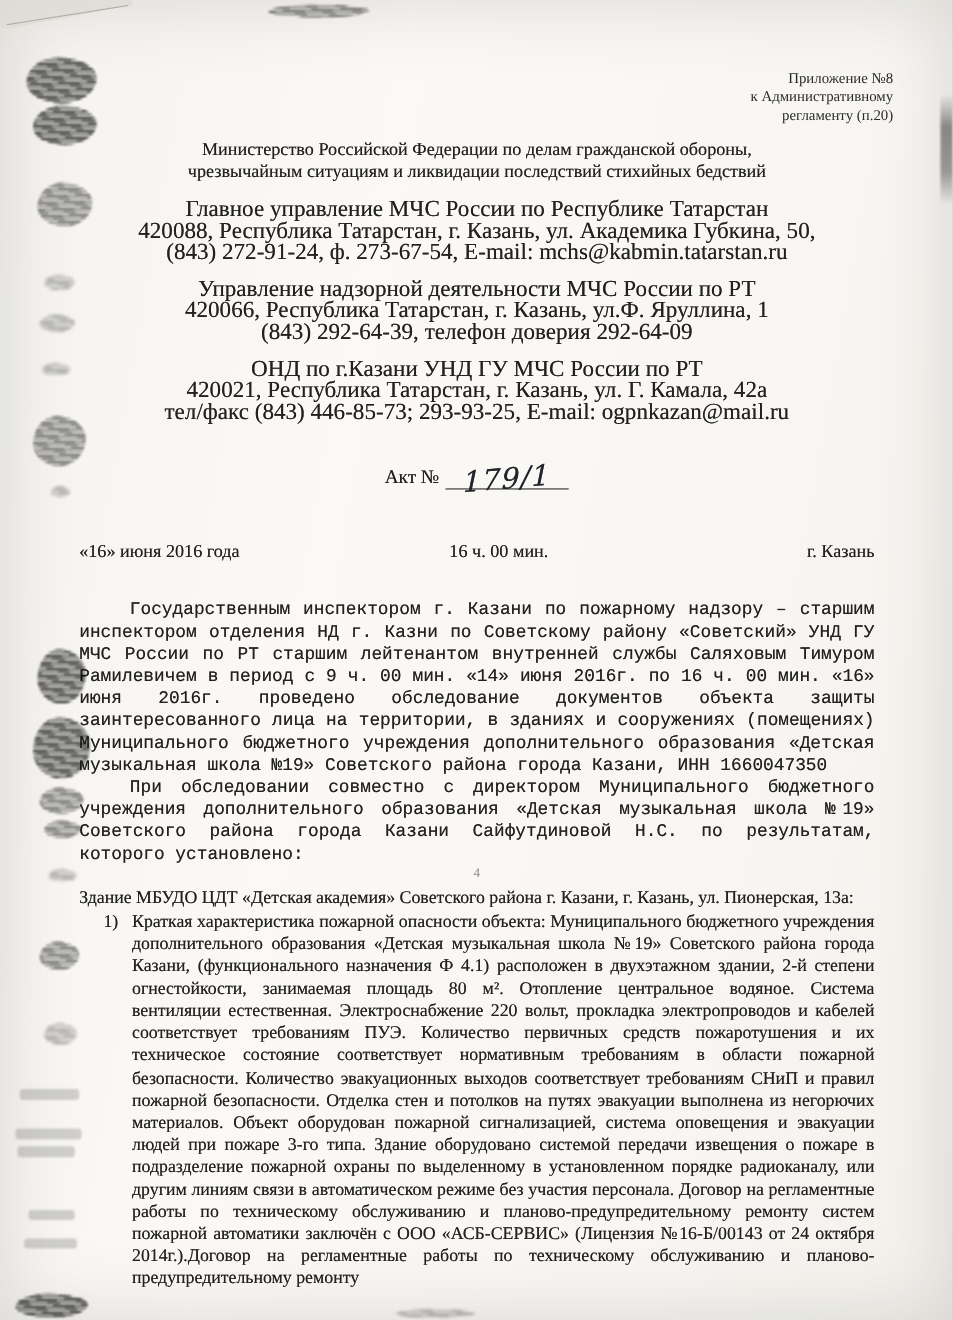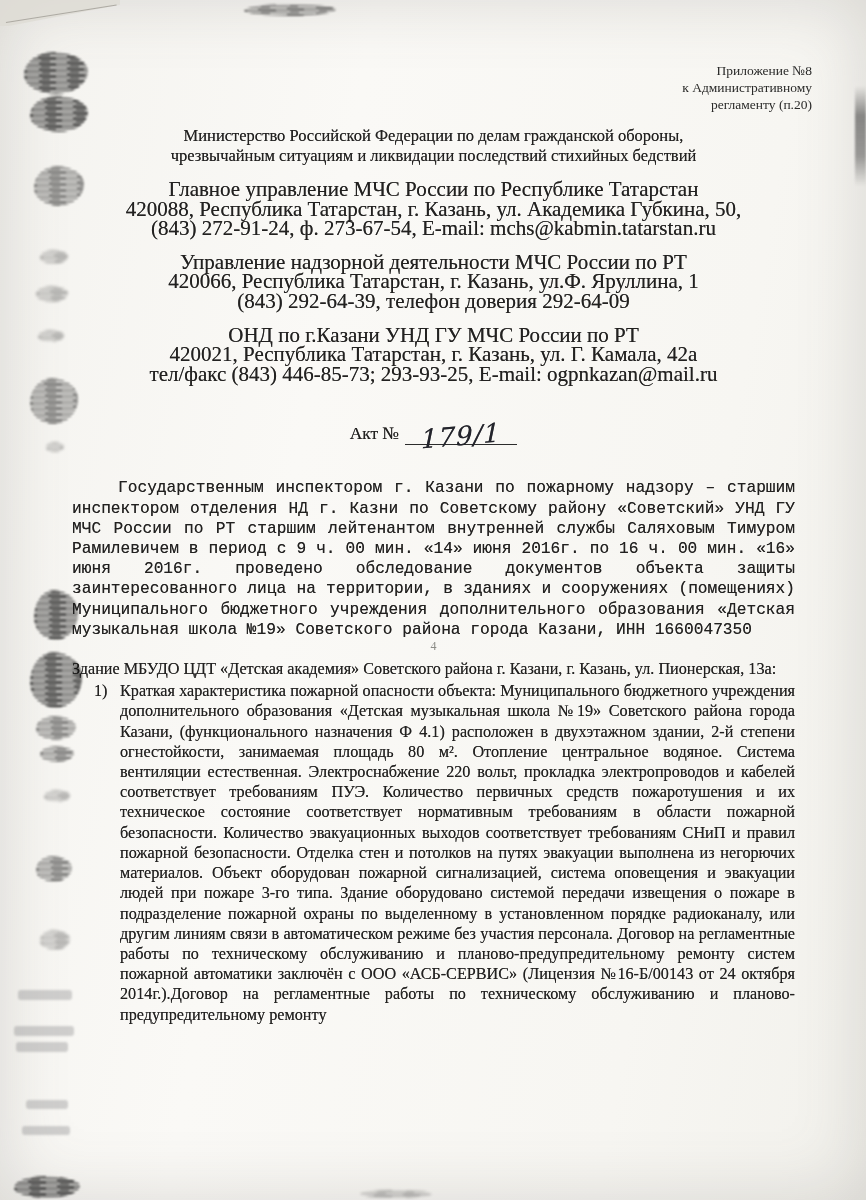--- a/index.html
+++ b/index.html
@@ -141,23 +141,29 @@
       <div>ОНД по г.Казани УНД ГУ МЧС России по РТ</div>
       <div>420021, Республика Татарстан, г. Казань, ул. Г. Камала, 42а</div>
       <div>тел/факс (843) 446-85-73; 293-93-25, E-mail: ogpnkazan@mail.ru</div>
     </div>
 
     <div class="act-line">
       <span>Акт №</span>
       <span class="act-underline"><span class="hand">179/1</span></span>
     </div>
 
+    <div class="dateline">
+      <span>«16» июня 2016 года</span>
+      <span class="mid">16 ч. 00 мин.</span>
+      <span class="right">г. Казань</span>
+    </div>
 
     <div class="body-text">
       <p class="para indent para1">Государственным инспектором г. Казани по пожарному надзору – старшим инспектором отделения НД г. Казни по Советскому району «Советский» УНД ГУ МЧС России по РТ старшим лейтенантом внутренней службы Саляховым Тимуром Рамилевичем в период с 9 ч. 00 мин. «14» июня 2016г. по 16 ч. 00 мин. «16» июня 2016г. проведено обследование документов объекта защиты заинтересованного лица на территории, в зданиях и сооружениях (помещениях) Муниципального бюджетного учреждения дополнительного образования «Детская музыкальная школа №19» Советского района города Казани, ИНН 1660047350</p>
+      <p class="para indent">При обследовании совместно с директором Муниципального бюджетного учреждения дополнительного образования «Детская музыкальная школа №19» Советского района города Казани Сайфутдиновой Н.С. по результатам, которого установлено:</p>
       <div class="ghost-pagenum">4</div>
       <p class="para para3">Здание МБУДО ЦДТ «Детская академия» Советского района г. Казани, г. Казань, ул. Пионерская, 13а:</p>
       <div class="list-item">
         <span class="num">1)</span>
         <span>Краткая характеристика пожарной опасности объекта: Муниципального бюджетного учреждения дополнительного образования «Детская музыкальная школа №19» Советского района города Казани, (функционального назначения Ф 4.1) расположен в двухэтажном здании, 2-й степени огнестойкости, занимаемая площадь 80 м². Отопление центральное водяное. Система вентиляции естественная. Электроснабжение 220 вольт, прокладка электропроводов и кабелей соответствует требованиям ПУЭ. Количество первичных средств пожаротушения и их техническое состояние соответствует нормативным требованиям в области пожарной безопасности. Количество эвакуационных выходов соответствует требованиям СНиП и правил пожарной безопасности. Отделка стен и потолков на путях эвакуации выполнена из негорючих материалов. Объект оборудован пожарной сигнализацией, система оповещения и эвакуации людей при пожаре 3-го типа. Здание оборудовано системой передачи извещения о пожаре в подразделение пожарной охраны по выделенному в установленном порядке радиоканалу, или другим линиям связи в автоматическом режиме без участия персонала. Договор на регламентные работы по техническому обслуживанию и планово-предупредительному ремонту систем пожарной автоматики заключён с ООО «АСБ-СЕРВИС» (Лицензия №16-Б/00143 от 24 октября 2014г.).Договор на регламентные работы по техническому обслуживанию и планово-предупредительному ремонту</span>
       </div>
     </div>
 
   </div>
 

